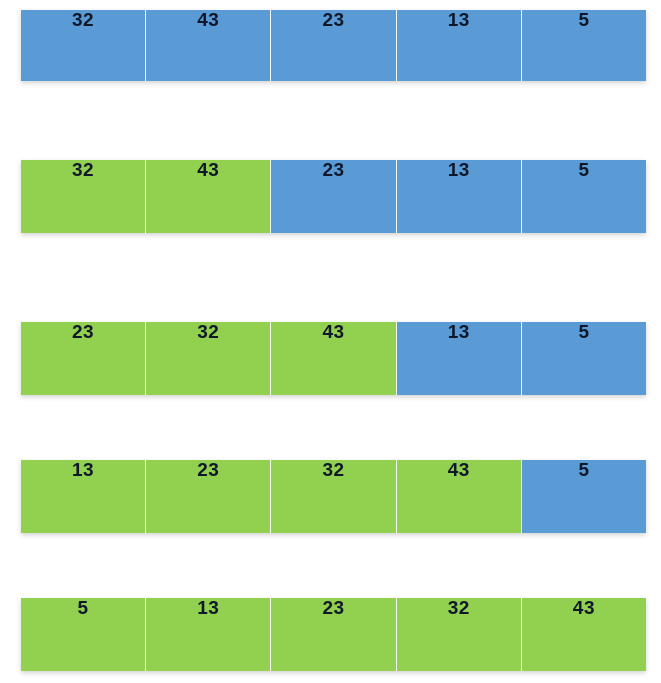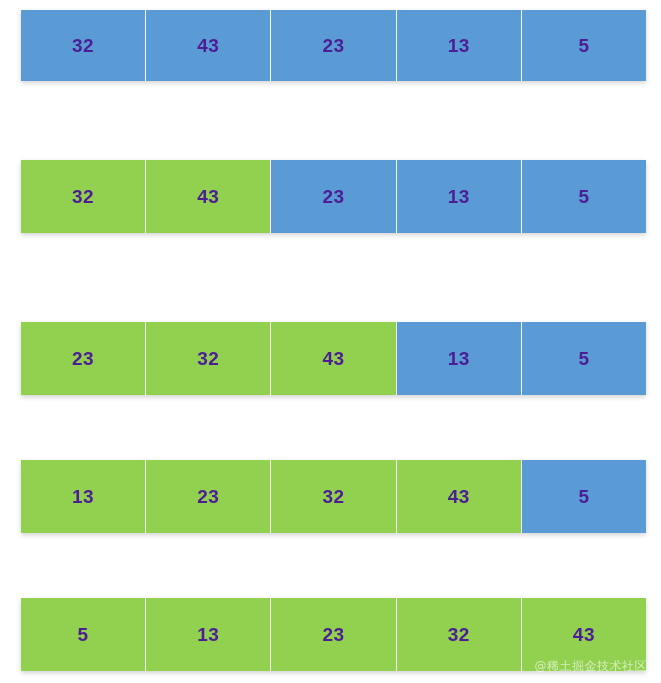--- a/index.html
+++ b/index.html
@@ -26,23 +26,22 @@
     left: 21px;
     width: 625px;
     display: flex;
     box-shadow: 0 2px 5px rgba(0,0,0,0.18);
   }
 
   .sort-cell {
     flex: 1 1 0;
     height: 100%;
     display: flex;
-    align-items: center;
     justify-content: center;
-    color: #4c1d95;
+    color: #0f172a;
     font-size: 19px;
     font-weight: 600;
     letter-spacing: 0.5px;
     box-sizing: border-box;
     border-right: 1px solid rgba(255,255,255,0.92);
     position: relative;
   }
 
   .sort-cell:last-child {
     border-right: none;
@@ -161,15 +160,14 @@
         <span class="cell-value">23</span>
       </div>
     <div class="sort-cell cell-sorted">
         <span class="cell-value">32</span>
       </div>
     <div class="sort-cell cell-sorted">
         <span class="cell-value">43</span>
       </div>
   </div>
 
-  <div id="watermark">@稀土掘金技术社区</div>
 
 </div>
 
 </body></html>

